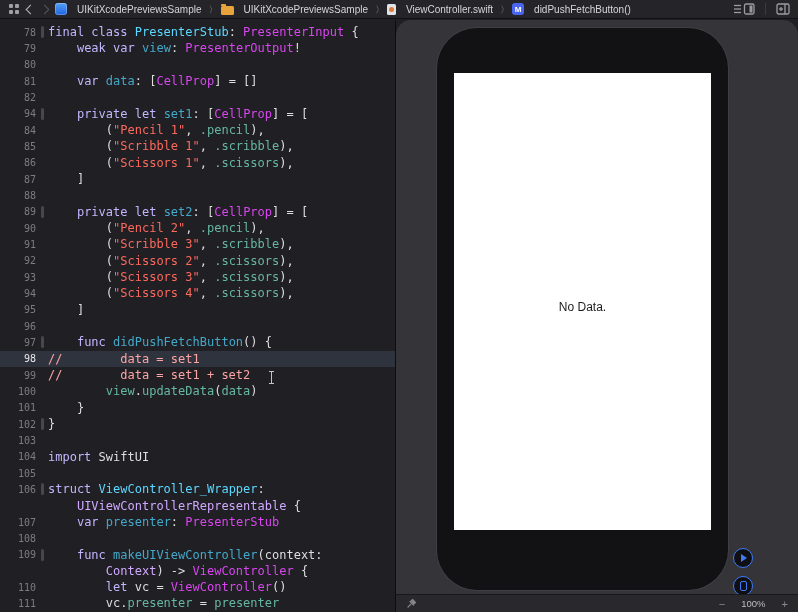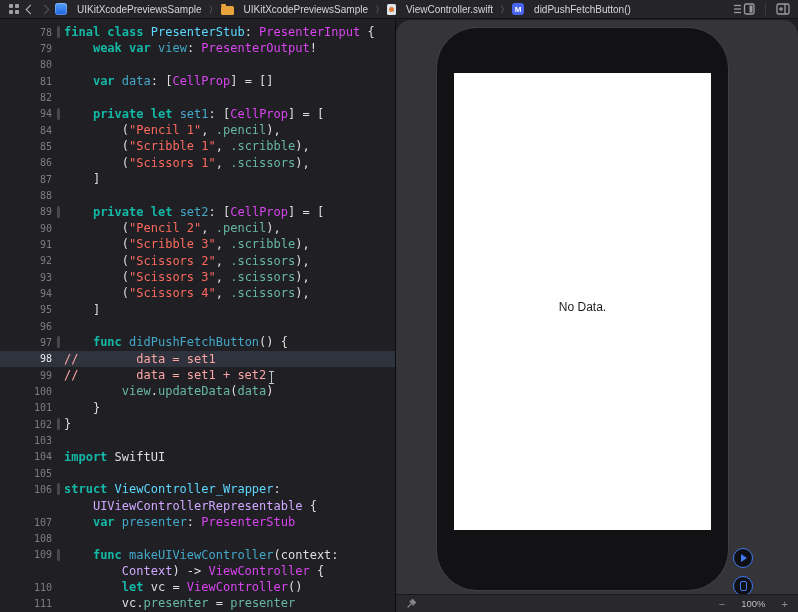--- a/index.html
+++ b/index.html
@@ -27,27 +27,27 @@
            font-size:8px;font-weight:bold;display:flex;align-items:center;justify-content:center;}
   .jb-right{margin-left:auto;display:flex;align-items:center;gap:10px;}
   .jb-div{width:1px;height:12px;background:#3a3a40;}
 
   
   .editor{position:absolute;left:0;top:20px;width:395px;bottom:0;background:#1f1f24;
           overflow:hidden;padding-top:4px;box-sizing:border-box;}
   .crow{display:flex;height:16.33px;align-items:center;}
   .crow.cur{background:#2f333d;}
   .lnum{width:36px;flex:none;text-align:right;padding-right:3px;
-        font-family:"DejaVu Sans Mono",monospace;font-size:10px;color:#7c7c82;padding-left:16px;}
+        font-family:"DejaVu Sans Mono",monospace;font-size:10px;color:#7c7c82;}
   .crow.cur .lnum{color:#e8e8ec;}
   .fmark{width:9px;flex:none;height:100%;position:relative;}
   .fmark.on::after{content:"";position:absolute;left:2px;top:2px;width:3px;height:12px;
                    background:#47474d;border-radius:2px;}
   .ccode{font-family:"DejaVu Sans Mono",monospace;font-size:12px;white-space:pre;line-height:16.33px;}
-  .tk-k{color:#14b8a6;font-weight:bold;}
+  .tk-k{color:#c4b5fd;font-weight:normal;}
   .tk-s{color:#fc6a5d;}
   .tk-c{color:#fca5a5;}
   .tk-d{color:#44a8c9;}
   .tk-t{color:#5dd8ff;}
   .tk-u{color:#d946ef;}
   .tk-m{color:#67b7a4;}
   .tk-pr{color:#d0a8ff;}
   .tk-p{color:#dfdfe0;}
 
   

